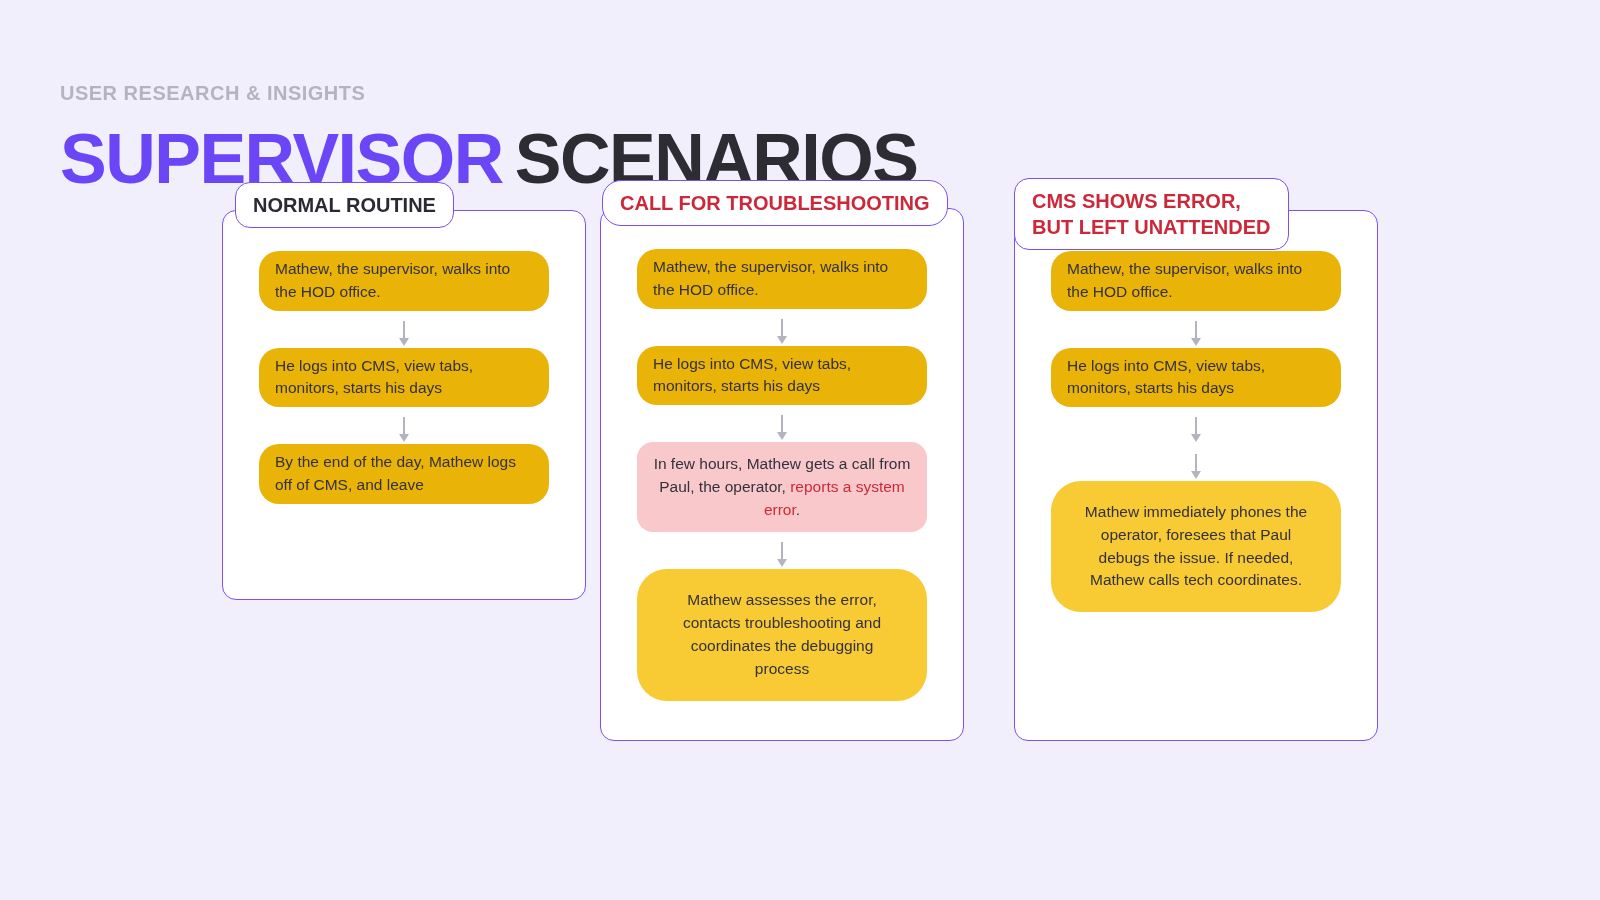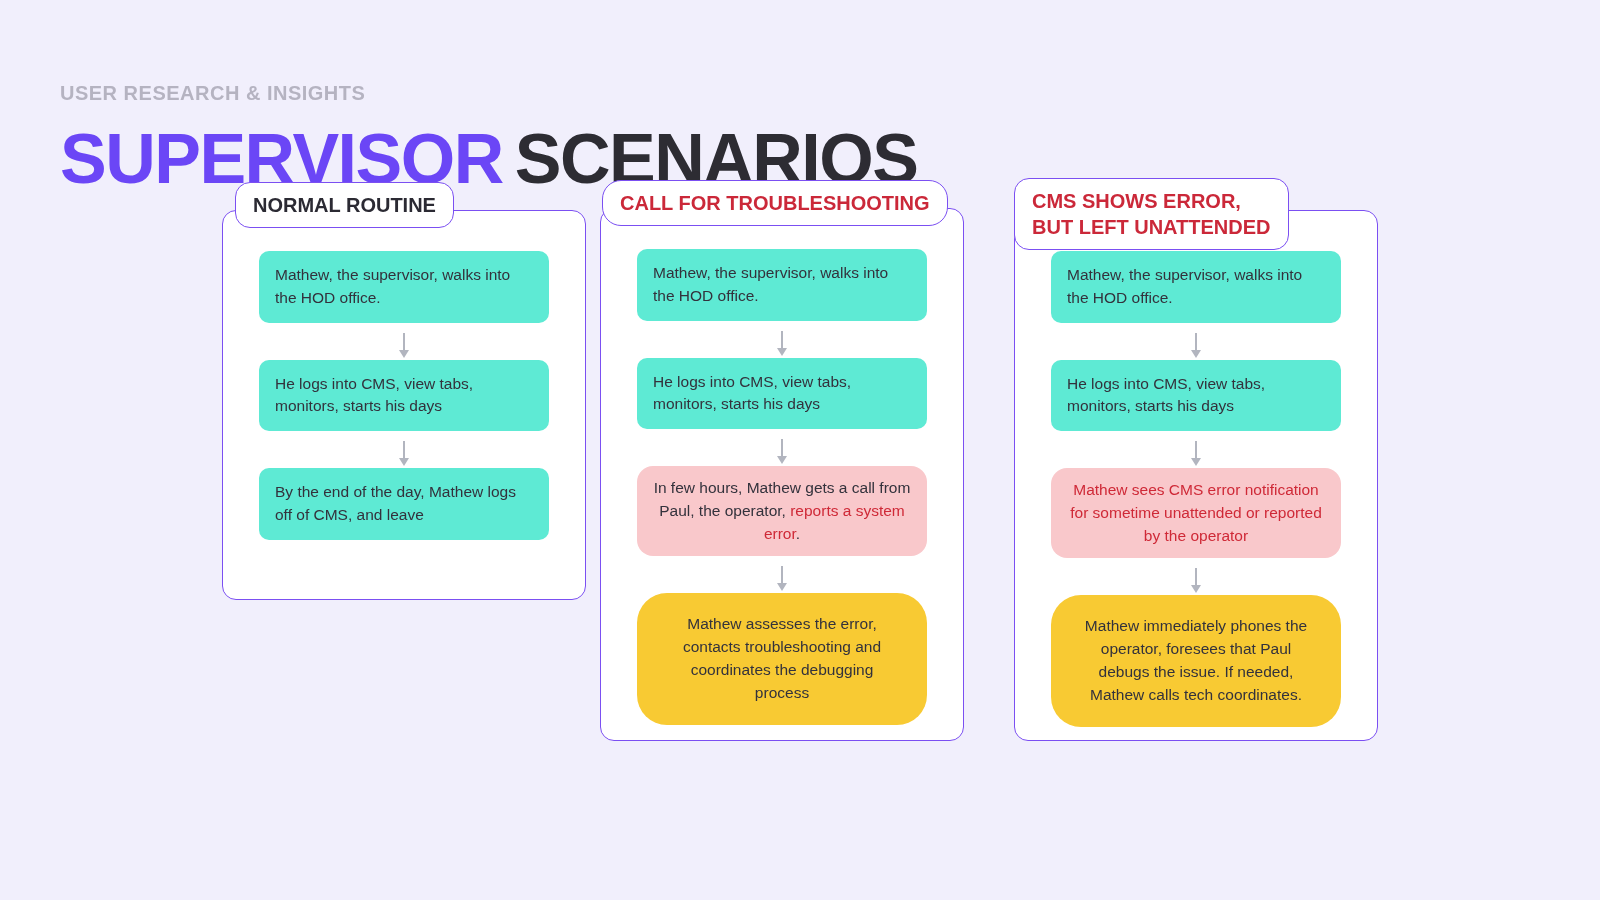--- a/index.html
+++ b/index.html
@@ -42,22 +42,22 @@
 
   .flow {
     padding-top:40px;
     display:flex; flex-direction:column; align-items:center;
   }
   .step {
     width:290px; font-size:15.5px; line-height:1.47; color:#33323c;
     font-weight:500;
   }
   .step.blue {
-    background:#5eead4; border-radius:10px;
-    padding:13px 16px; text-align:left;
+    background:#eab308; border-radius:20px;
+    padding:7px 16px; text-align:left;
   }
   .step.pink {
     background:#f9c8cb; border-radius:16px;
     padding:11px 16px; text-align:center;
   }
   .step.pink .red, .step.pink.all-red { color:#cf2937; }
   .step.yellow {
     background:#f8ca33; border-radius:30px;
     padding:20px 32px; text-align:center;
   }
@@ -119,19 +119,18 @@
 BUT LEFT UNATTENDED</div>
   <div class="flow">
     <div class="step blue">Mathew, the supervisor, walks into the HOD office.</div>
     <div class="arrow-wrap">
         <div class="arrow"></div>
       </div>
     <div class="step blue">He logs into CMS, view tabs, monitors, starts his days</div>
     <div class="arrow-wrap">
         <div class="arrow"></div>
       </div>
-    <div class="step pink all-red">Mathew sees CMS error notification for sometime unattended or reported by the operator</div>
     <div class="arrow-wrap">
         <div class="arrow"></div>
       </div>
     <div class="step yellow">Mathew immediately phones the operator, foresees that Paul debugs the issue. If needed, Mathew calls tech coordinates.</div>
   </div>
 </section>
 
 </body></html>

